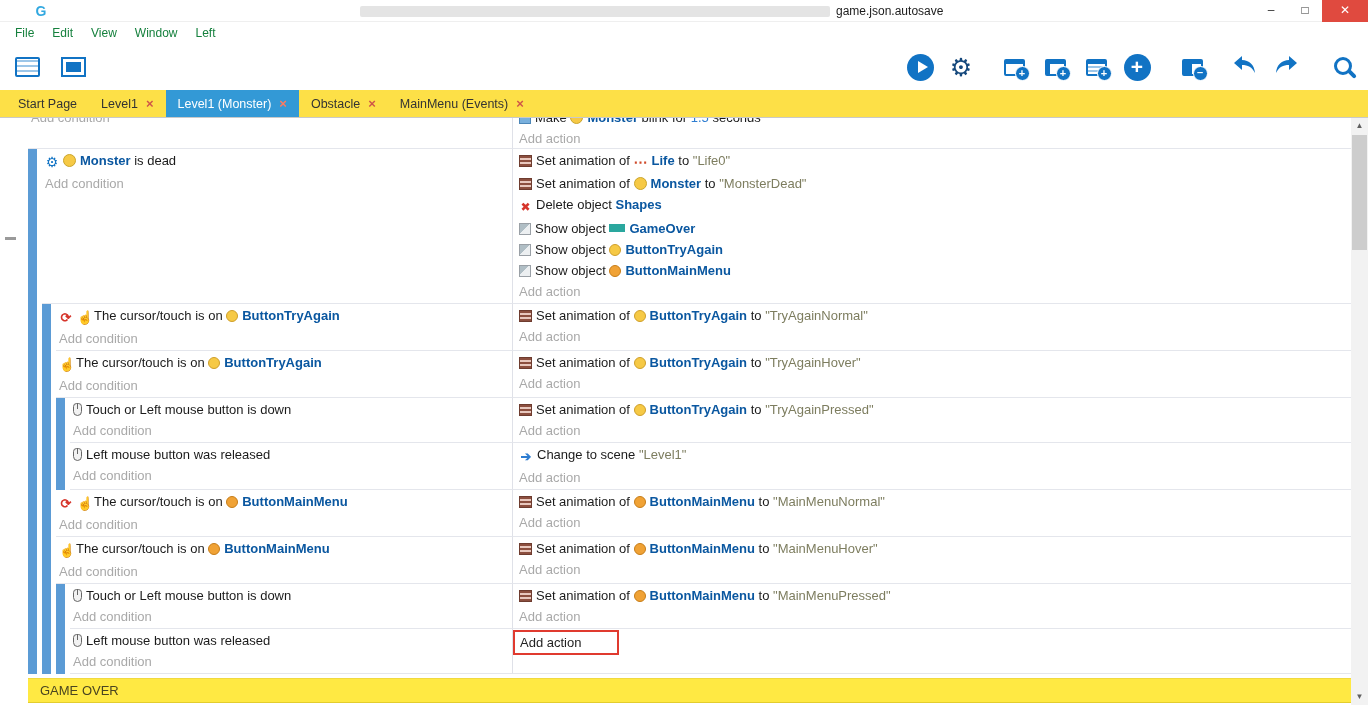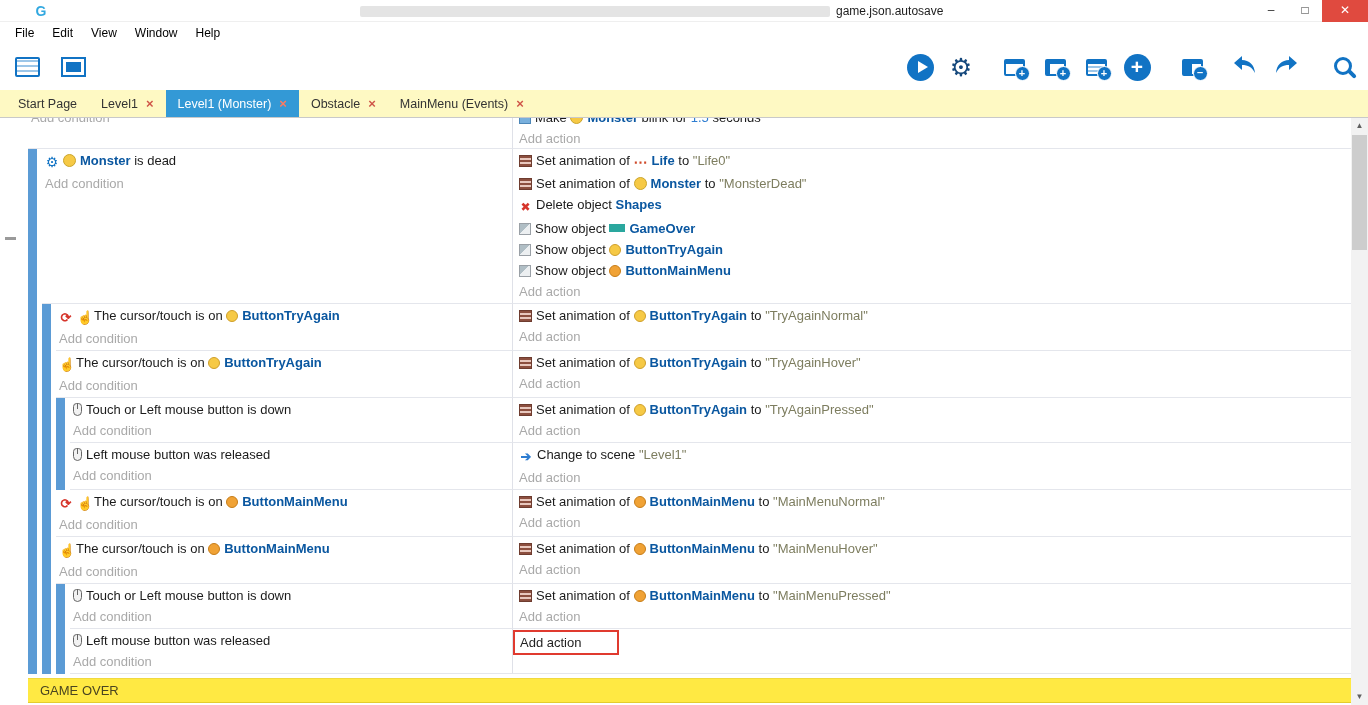--- a/index.html
+++ b/index.html
@@ -14,21 +14,21 @@
   .logo::before { content:"G"; }
   .title-wrap { position:absolute; left:360px; top:4px; display:flex; align-items:center; gap:6px; }
   .redact { display:inline-block; height:11px; width:470px; background:#e4e4e4; border-radius:2px; }
   .win-title { font-size:12px; color:#1c1c1c; }
   .win-controls { margin-left:auto; display:flex; height:22px; }
   .win-btn { width:34px; text-align:center; line-height:21px; font-size:12px; color:#333; }
   .win-btn.close { width:46px; background:#e04a3f; color:#fff; }
 
   
   .menubar { height:22px; display:flex; align-items:center; padding-left:6px; background:#fff; }
-  .menu-item { padding:0 9px; font-size:12px; color:#000000; }
+  .menu-item { padding:0 9px; font-size:12px; color:#15803d; }
 
   
   .toolbar { height:46px; display:flex; align-items:center; justify-content:space-between;
              background:#fff; padding:0 10px; }
   .tb-left { display:flex; gap:16px; margin-left:2px; }
   .tb-right { display:flex; align-items:center; gap:11px; }
   .tb-btn { display:flex; align-items:center; justify-content:center; min-width:30px; height:34px; }
   [data-name="add-event-button"] { margin-left:12px; }
   [data-name="toggle-event-button"] { margin-left:14px; }
   [data-name="undo-button"] { margin-left:12px; }
@@ -62,21 +62,21 @@
   [data-name="event-list-icon"]::after { content:"–"; position:absolute; right:-7px; bottom:-7px;
       width:13px; height:13px; background:#1173c4; color:#fff; border-radius:50%; font-size:11px;
       font-weight:bold; line-height:11px; text-align:center; border:1px solid #fff; }
   [data-name="search-icon"] { width:25px; height:25px; }
   [data-name="search-icon"]::before { content:""; position:absolute; left:3px; top:2px; width:12px;
       height:12px; border:3px solid #1173c4; border-radius:50%; }
   [data-name="search-icon"]::after { content:""; position:absolute; right:2px; bottom:1px; width:4px;
       height:10px; background:#1173c4; transform:rotate(-45deg); border-radius:2px; }
 
   
-  .tabbar { height:27px; display:flex; align-items:flex-end; padding-left:6px; background:#fef9c3; }
+  .tabbar { height:27px; display:flex; align-items:flex-end; padding-left:6px; background:#fde047; }
   .tab { display:flex; align-items:center; gap:8px; padding:0 12px; height:27px;
          font-size:12.5px; color:#333; }
   .tab.active { background:#3399d6; color:#fff; }
   .tab-close { color:#cf5548; font-size:13px; font-weight:bold; }
   .tab.active .tab-close { color:#ff7a5f; }
 
   
   .events-wrap { position:relative; height:588px; border-top:1px solid #c9c9c9; background:#fff; }
   .events { margin-right:17px; }
   .ev-row { display:flex; }
@@ -154,21 +154,21 @@
         <div class="win-btn" data-name="maximize-button">□</div>
         <div class="win-btn close" data-name="close-button">✕</div>
       </div>
   </div>
 
   <div class="menubar" id="menubar" data-name="menu-bar">
       <div class="menu-item" data-name="menu-file">File</div>
       <div class="menu-item" data-name="menu-edit">Edit</div>
       <div class="menu-item" data-name="menu-view">View</div>
       <div class="menu-item" data-name="menu-window">Window</div>
-      <div class="menu-item" data-name="menu-help">Help</div>
+      <div class="menu-item" data-name="menu-help">Left</div>
     </div>
 
   <div class="toolbar" data-name="toolbar">
     <div class="tb-left" id="tb-left" data-name="toolbar-left">
         <div class="tb-btn" data-name="project-manager-button">
           <span class="icon" data-name="project-manager-icon"></span>
         </div>
         <div class="tb-btn" data-name="editor-views-button">
           <span class="icon" data-name="editor-window-icon"></span>
         </div>

